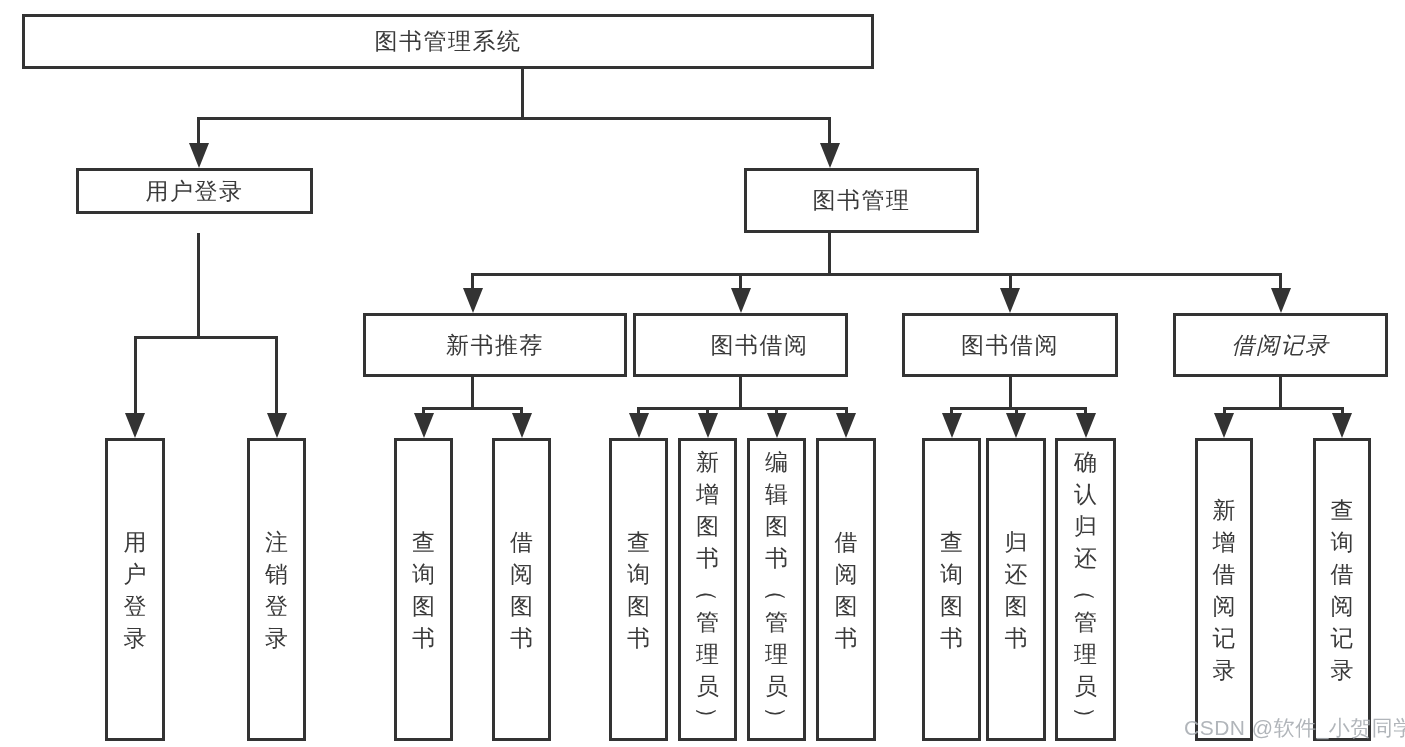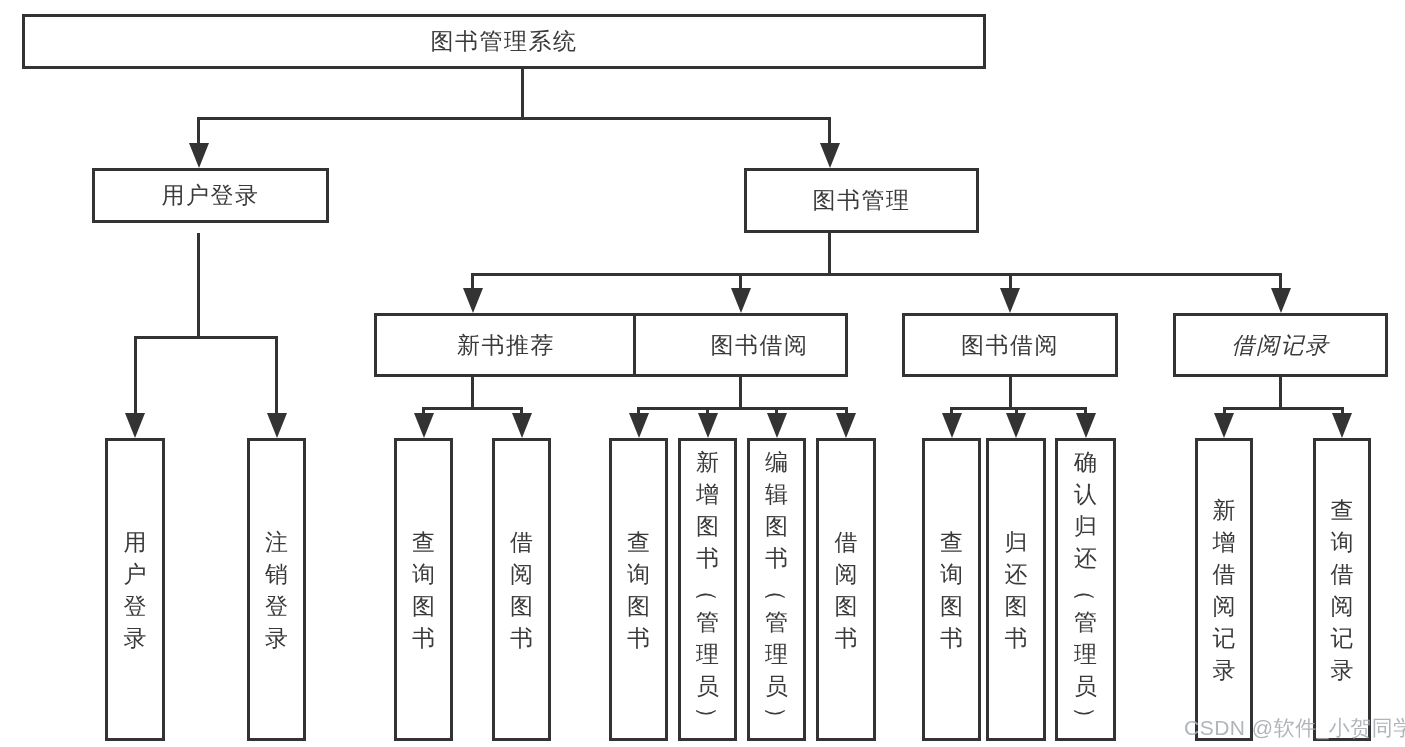--- a/index.html
+++ b/index.html
@@ -70,30 +70,30 @@
     opacity: 0.9;
     white-space: nowrap;
     z-index: 5;
   }
 </style>
 </head>
 <body>
 
 <div id="diagram">
   <span class="watermark">CSDN @软件_小贺同学</span>
-<div class="node h" style="left: 22px; top: 14px; width: 964px; height: 55px;">
+<div class="node h" style="left: 22px; top: 14px; width: 852px; height: 55px;">
       <span class="hlabel">图书管理系统</span>
     </div>
-    <div class="node h" style="left: 92px; top: 168px; width: 237px; height: 55px; justify-content: center;">
+    <div class="node h" style="left: 76px; top: 168px; width: 237px; height: 46px; justify-content: center;">
       <span class="hlabel">用户登录</span>
     </div>
     <div class="node h" style="left: 712px; top: 168px; width: 235px; height: 65px; margin-left: 32px;">
       <span class="hlabel">图书管理</span>
     </div>
-    <div class="node h" style="left: 374px; top: 313px; width: 264px; height: 64px;">
+    <div class="node h" style="left: 363px; top: 313px; width: 264px; height: 64px;">
       <span class="hlabel">新书推荐</span>
     </div>
     <div class="node h" style="left: 633px; top: 313px; width: 215px; height: 64px; padding-left: 38px;">
       <span class="hlabel">图书借阅</span>
     </div>
     <div class="node h" style="left: 902px; top: 313px; width: 216px; height: 64px;">
       <span class="hlabel">图书借阅</span>
     </div>
     <div class="node h" style="left: 1173px; top: 313px; width: 215px; height: 64px; font-style: italic;">
       <span class="hlabel">借阅记录</span>

